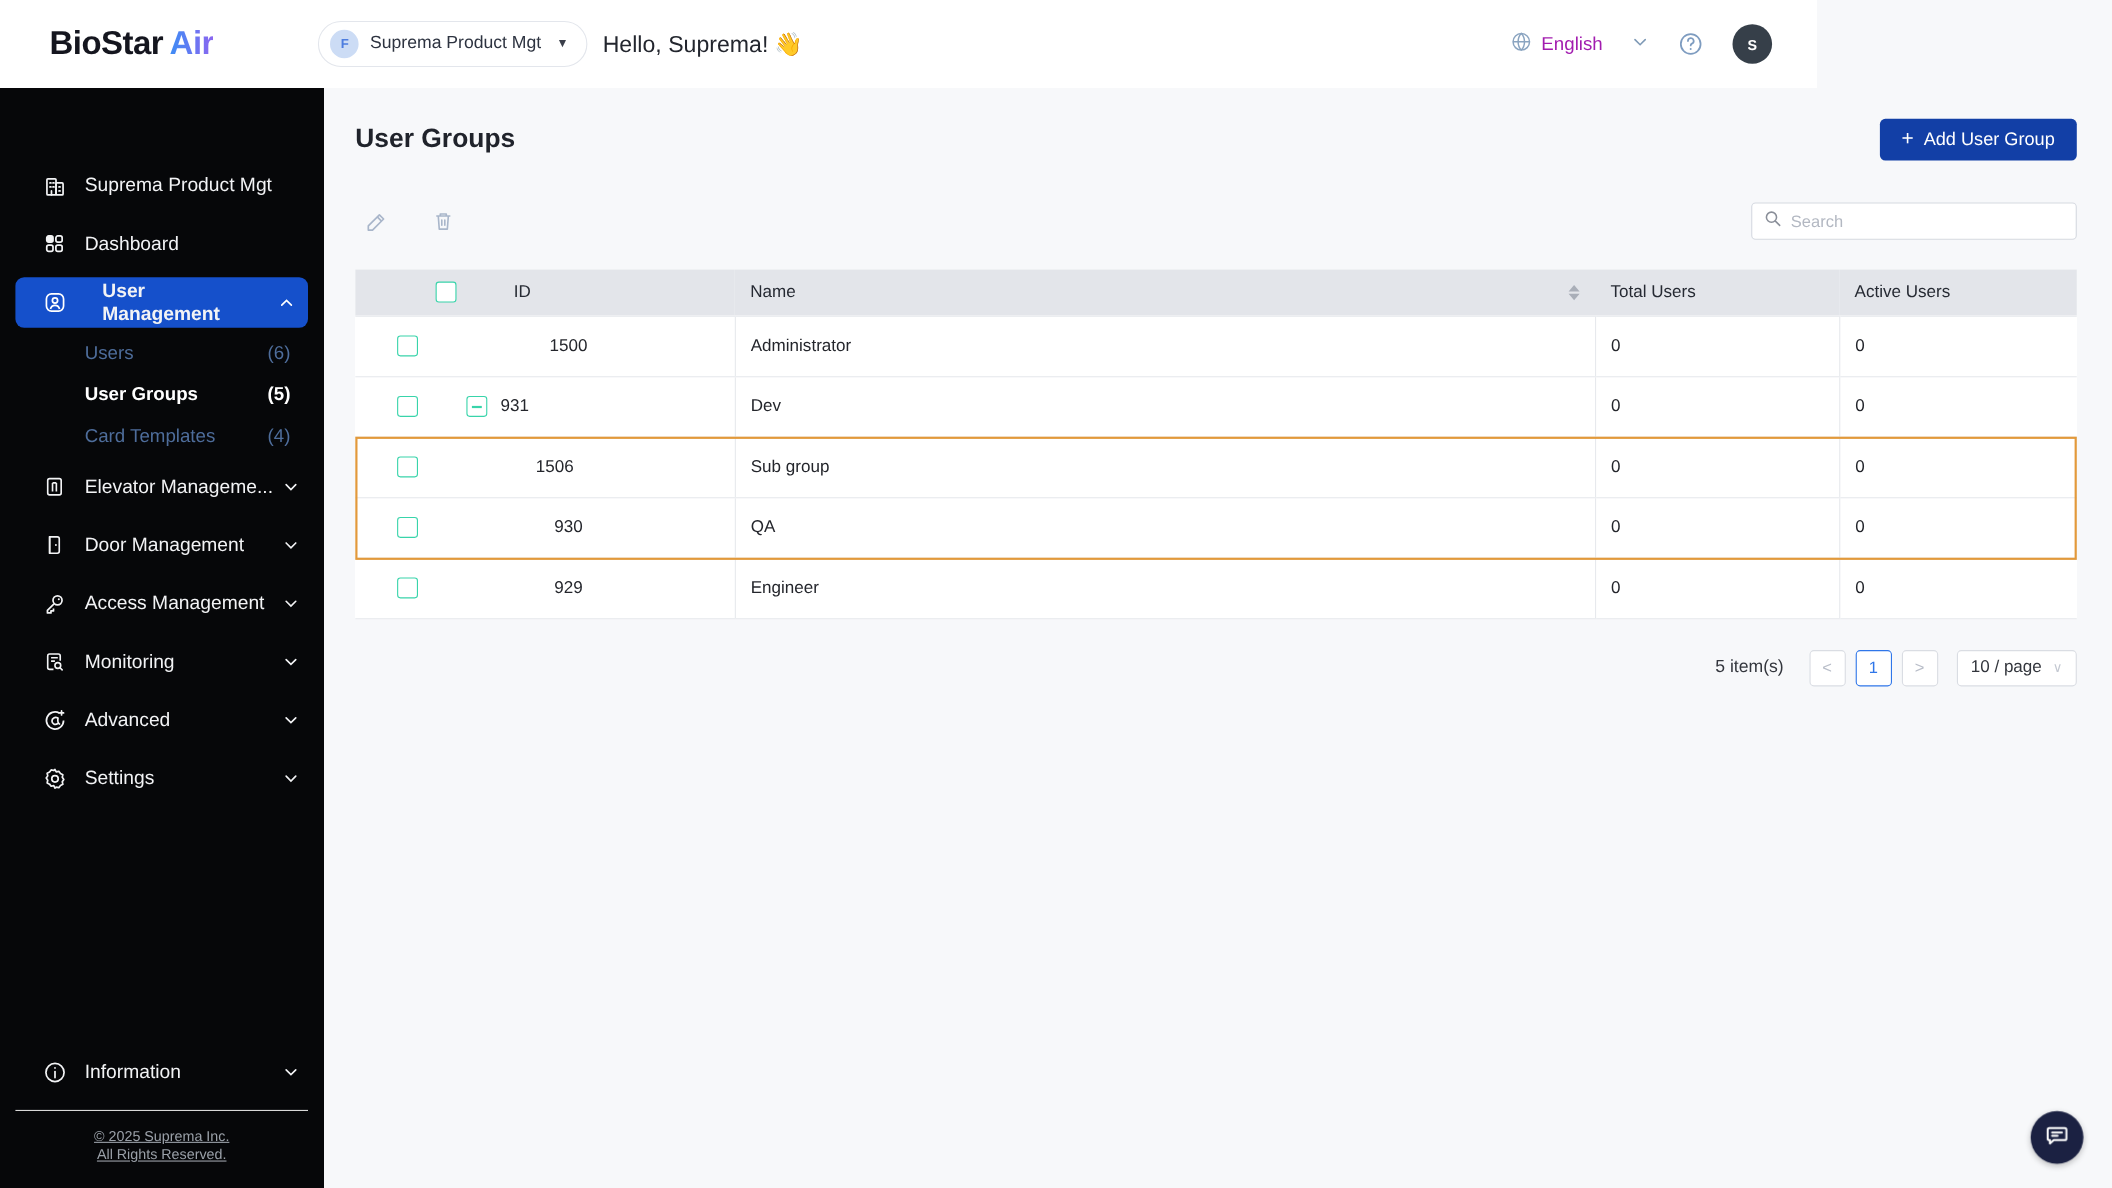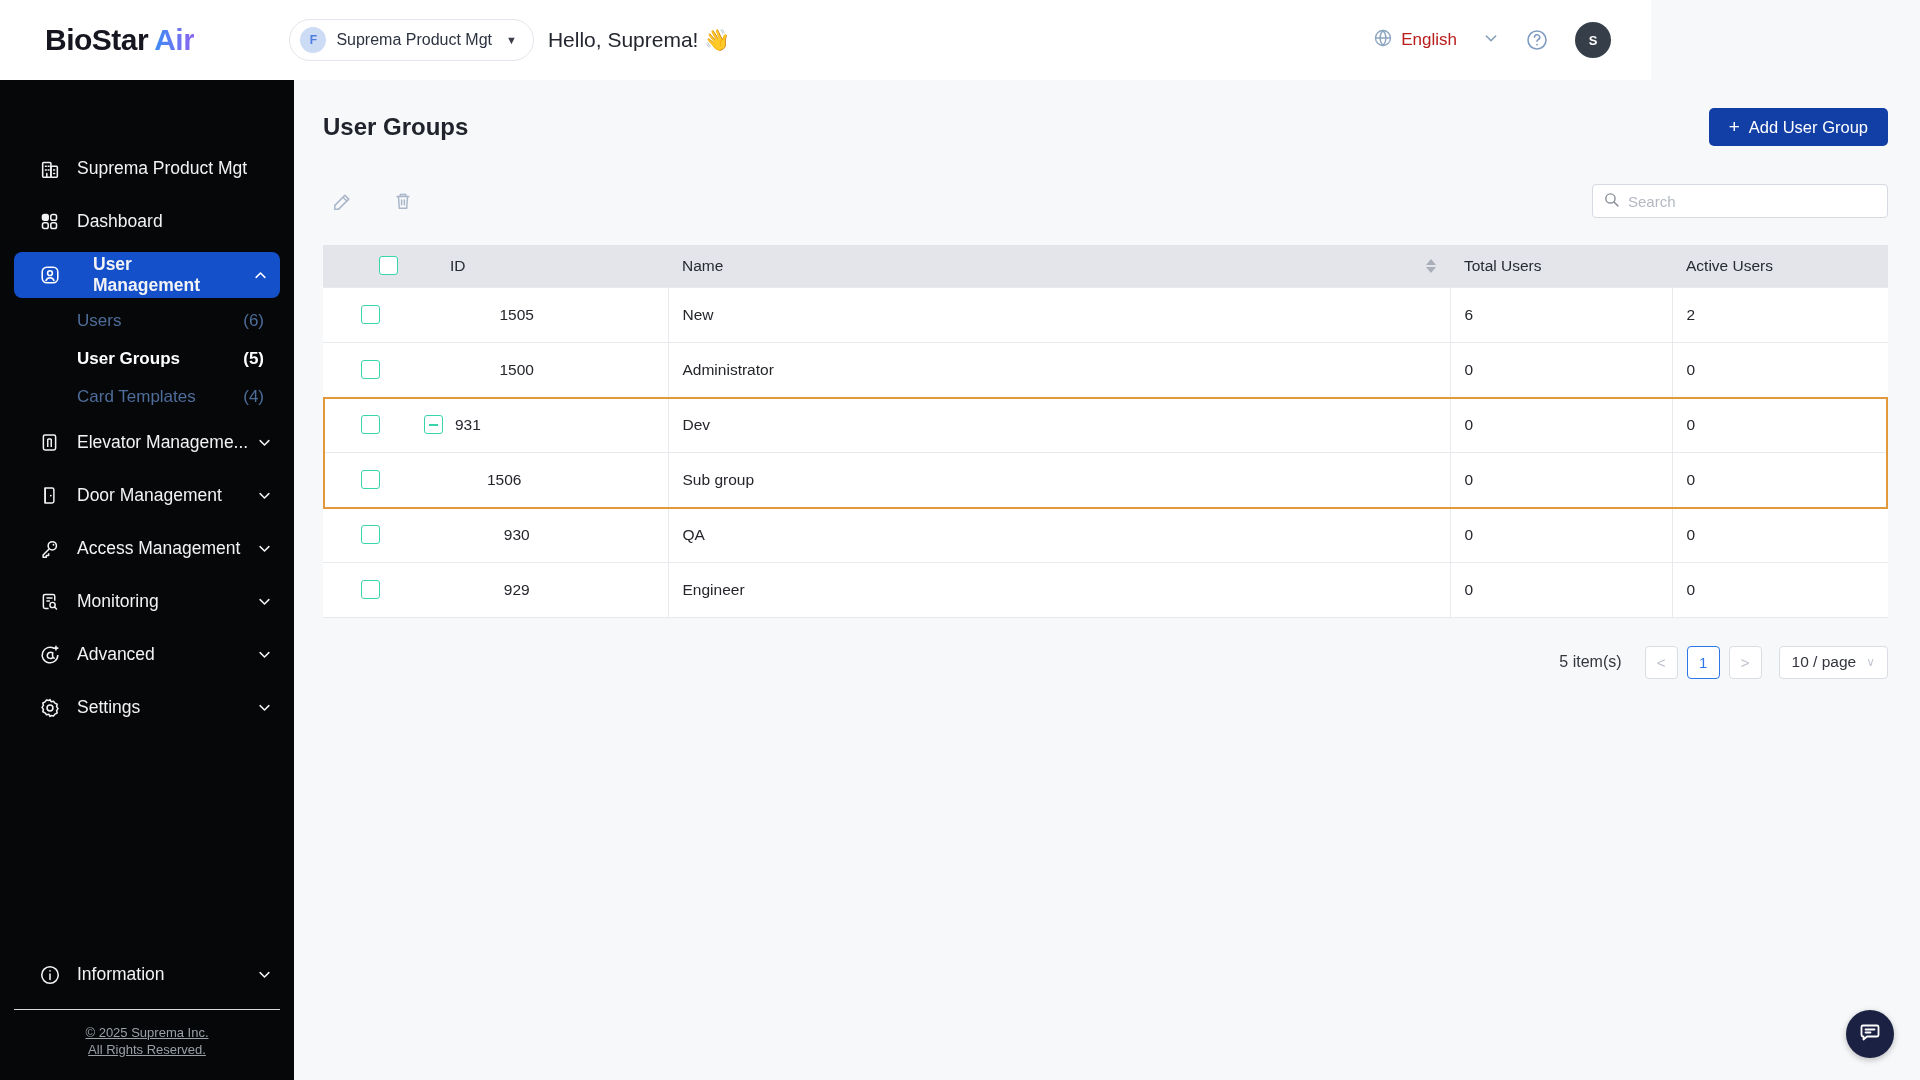--- a/index.html
+++ b/index.html
@@ -9,21 +9,21 @@
   .header { position:fixed; top:0; left:0; width:1651px; height:80px; background:#ffffff; display:flex; align-items:center; z-index:20; }
   .logo { margin-left:45px; font-size:30px; font-weight:bold; letter-spacing:-0.5px; white-space:nowrap; }
   .logo .b1 { color:#15161f; }
   .logo .b2 { background:linear-gradient(90deg,#3d8df5,#8b66f0); -webkit-background-clip:text; background-clip:text; color:transparent; margin-left:6px; }
   .org-pill { margin-left:95px; height:42px; border:1px solid #e3e6ec; border-radius:21px; background:#fff; display:flex; align-items:center; padding:0 16px 0 10px; gap:10px; cursor:pointer; }
   .org-badge { width:26px; height:26px; border-radius:50%; background:#ccdcf5; color:#4d7ddf; font-size:12px; font-weight:bold; display:flex; align-items:center; justify-content:center; }
   .org-label { font-size:16px; color:#2d3340; }
   .org-caret { font-size:11px; color:#3a3f4a; margin-left:4px; }
   .greeting { margin-left:14px; font-size:21px; color:#23262e; }
   .header-right { margin-left:auto; display:flex; align-items:center; margin-right:40px; gap:26px; }
-  .lang { display:flex; align-items:center; gap:8px; color:#b91c1c; font-size:17px; cursor:pointer; }
+  .lang { display:flex; align-items:center; gap:8px; color:#a21caf; font-size:17px; cursor:pointer; }
   .hdr-chev { color:#7f9ab6; }
   .help-btn { cursor:pointer; display:flex; }
   .avatar { width:36px; height:36px; border-radius:50%; background:#363f49; color:#fff; font-size:13px; font-weight:bold; display:flex; align-items:center; justify-content:center; cursor:pointer; }
 
   
   .sidebar { position:fixed; top:80px; left:0; width:294px; height:1000px; background:#060709; display:flex; flex-direction:column; z-index:10; }
   .nav { margin-top:62px; display:flex; flex-direction:column; }
   .nav-item { height:53px; display:flex; align-items:center; padding:0 22px 0 38px; color:#f2f3f5; font-size:17.5px; cursor:pointer; position:relative; }
   .nav-item .nav-ico { width:23px; height:23px; margin-right:16px; flex:0 0 23px; display:flex; align-items:center; justify-content:center; }
   .nav-item .chev { margin-left:auto; display:flex; }
@@ -49,21 +49,21 @@
   .tool-icons .ticon { cursor:pointer; display:flex; }
   .search-box { width:296px; height:34px; background:#fff; border:1px solid #d5d9e0; border-radius:4px; display:flex; align-items:center; padding:0 10px; gap:8px; }
   .search-box input { border:none; outline:none; flex:1; font-size:15px; font-family:inherit; color:#333; background:transparent; }
   .search-box input::placeholder { color:#b3b8c2; }
 
   
   .table-wrap { position:relative; margin-top:27px; width:1565px; }
   table { border-collapse:collapse; table-layout:fixed; width:1565px; background:#fff; }
   col.c-id { width:345px; } col.c-name { width:782px; } col.c-total { width:222px; } col.c-active { width:216px; }
   thead th { background:#e3e5ea; height:42px; font-size:15.5px; font-weight:normal; color:#262a33; text-align:left; padding:0 14px; }
-  thead th.id-h { padding-left:32px;margin-left:10px; }
+  thead th.id-h { padding-left:49px;margin-left:10px; }
   tbody td { height:55px; border-bottom:1px solid #e7e9ed; font-size:15.5px; color:#24262c; padding:0 14px; background:#fff; }
   tbody td.v { border-left:1px solid #e7e9ed; }
   tbody tr:first-child td { border-top:1px solid #e7e9ed; }
   .id-cell { display:flex; align-items:center; padding-left:24px; }
   .cbx { width:19px; height:19px; border:1.5px solid #38d4aa; border-radius:3px; background:#fff; flex:0 0 19px; cursor:pointer; }
   .id-val { flex:1; text-align:center; }
   .hdr-id-wrap { display:flex; align-items:center; gap:0; padding-left:24px; }
   .hdr-id-label { margin-left:52px; }
   .name-h-wrap { display:flex; align-items:center; }
   .sorter { margin-left:auto; display:flex; flex-direction:column; gap:2px; align-items:center; cursor:pointer; }
@@ -364,31 +364,20 @@
           </th>
           <th>Total Users</th>
           <th>Active Users</th>
         </tr>
       </thead>
       <tbody>
         <tr>
           <td>
               <div class="id-cell">
                 <span class="cbx"></span>
-                <span class="id-val">1505</span>
-              </div>
-            </td>
-          <td class="v">New</td>
-          <td class="v">6</td>
-          <td class="v">2</td>
-        </tr>
-        <tr>
-          <td>
-              <div class="id-cell">
-                <span class="cbx"></span>
                 <span class="id-val">1500</span>
               </div>
             </td>
           <td class="v">Administrator</td>
           <td class="v">0</td>
           <td class="v">0</td>
         </tr>
         <tr class="row-dev">
           <td>
               <div class="id-cell">

